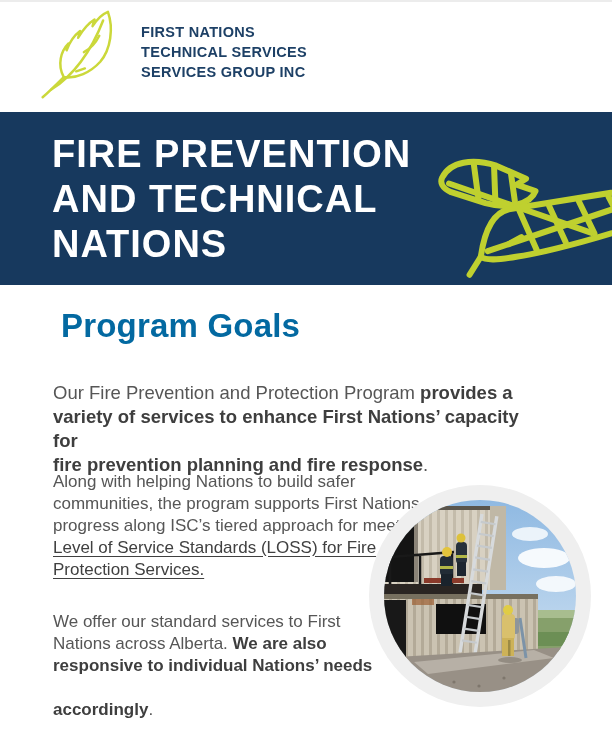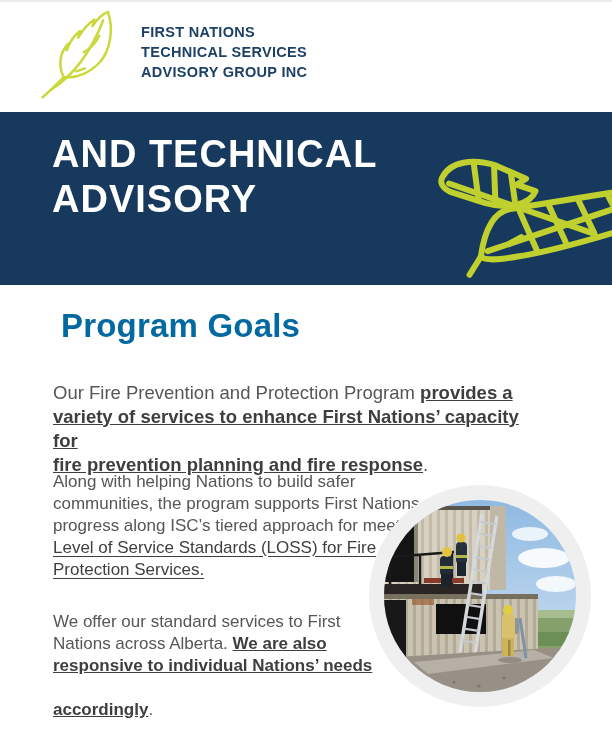--- a/index.html
+++ b/index.html
@@ -25,21 +25,21 @@
     white-space:nowrap;
   }
   .banner-feathers { position:absolute; right:-34px; top:2px; }
 
   
   .page-title {
     position:absolute; left:51px; top:294px; margin:10px;
     color:#0369a1; font-weight:bold; font-size:33px; line-height:40px; letter-spacing:0.2px;
   }
   .para { position:absolute; left:53px; color:#565656; }
-  .para b { color:#3e3e3e;text-decoration:underline; }
+  .para b { color:#3e3e3e; }
   .p1 { top:360px; width:490px; font-size:18.5px; line-height:24px; }
   .p2 { top:452px; width:380px; font-size:17px;  line-height:22px; }
   .p3 { top:592px; width:340px; font-size:17px;  line-height:22px; }
   .loss-link { color:#404040; text-decoration:underline; text-underline-offset:3px; cursor:pointer; }
 
   
   .photo-ring {
     position:absolute; left:369px; top:483px; width:222px; height:222px;
     border-radius:50%; background:#efefef;
   }
@@ -59,28 +59,29 @@
         <path d="M9,94 C16,88 24,80 31,73"></path>
         <path d="M31,73 C24,60 28,46 36,38 L34,45 C38,34 44,28 48,25 L46,32 C52,22 58,16 63,13 L61,20 C66,12 72,7 77,5 C83,22 80,44 69,57 C59,68 44,75 31,73 Z"></path>
         <path d="M18,86 C40,72 58,50 72,14"></path>
         <path d="M52,47 C58,44 64,38 68,30"></path>
         <path d="M44,67 L53,64"></path>
       </g>
     </svg>
     <div class="org-name">
       <div>FIRST NATIONS</div>
       <div>TECHNICAL SERVICES</div>
-      <div>ADVISORY GROUP INC</div>
+      <div>SERVICES GROUP INC</div>
     </div>
   </div>
 
   <div class="banner">
     <div class="banner-title">
+      <div>FIRE PREVENTION</div>
       <div>AND TECHNICAL</div>
-      <div>ADVISORY</div>
+      <div>NATIONS</div>
     </div>
     <svg class="banner-feathers" width="210" height="180" viewBox="0 0 210 180">
       <g fill="none" stroke="#bfd02f" stroke-width="6" stroke-linecap="round" stroke-linejoin="round">
         <g transform="translate(10,38) rotate(13)">
           <path d="M2,26 C6,8 28,0 52,2 L84,8 L76,16 L96,18 C94,32 74,42 50,41 L14,38 C4,36 1,31 2,26 Z"></path>
           <path d="M10,30 L160,46"></path>
           <path d="M30,6 L42,38"></path>
           <path d="M50,3 L60,40"></path>
           <path d="M68,6 L78,32"></path>
         </g>

